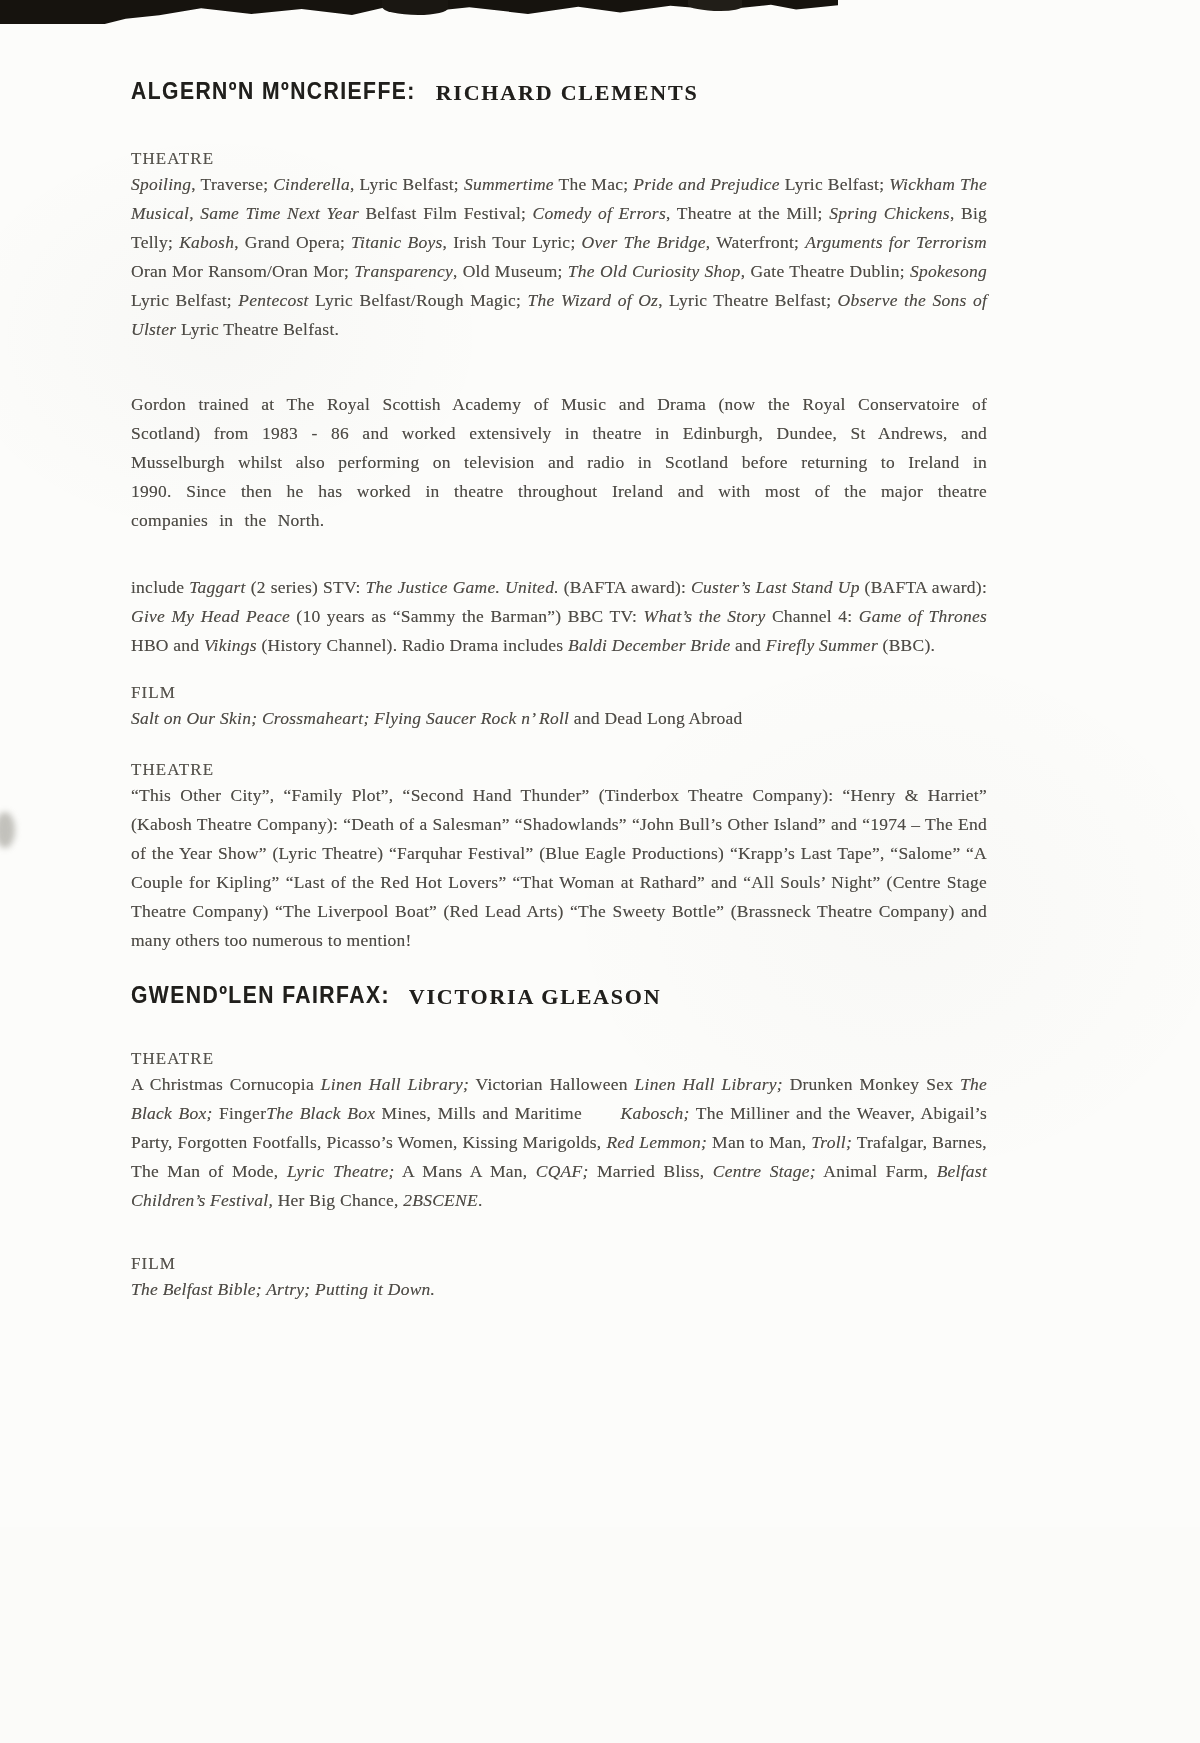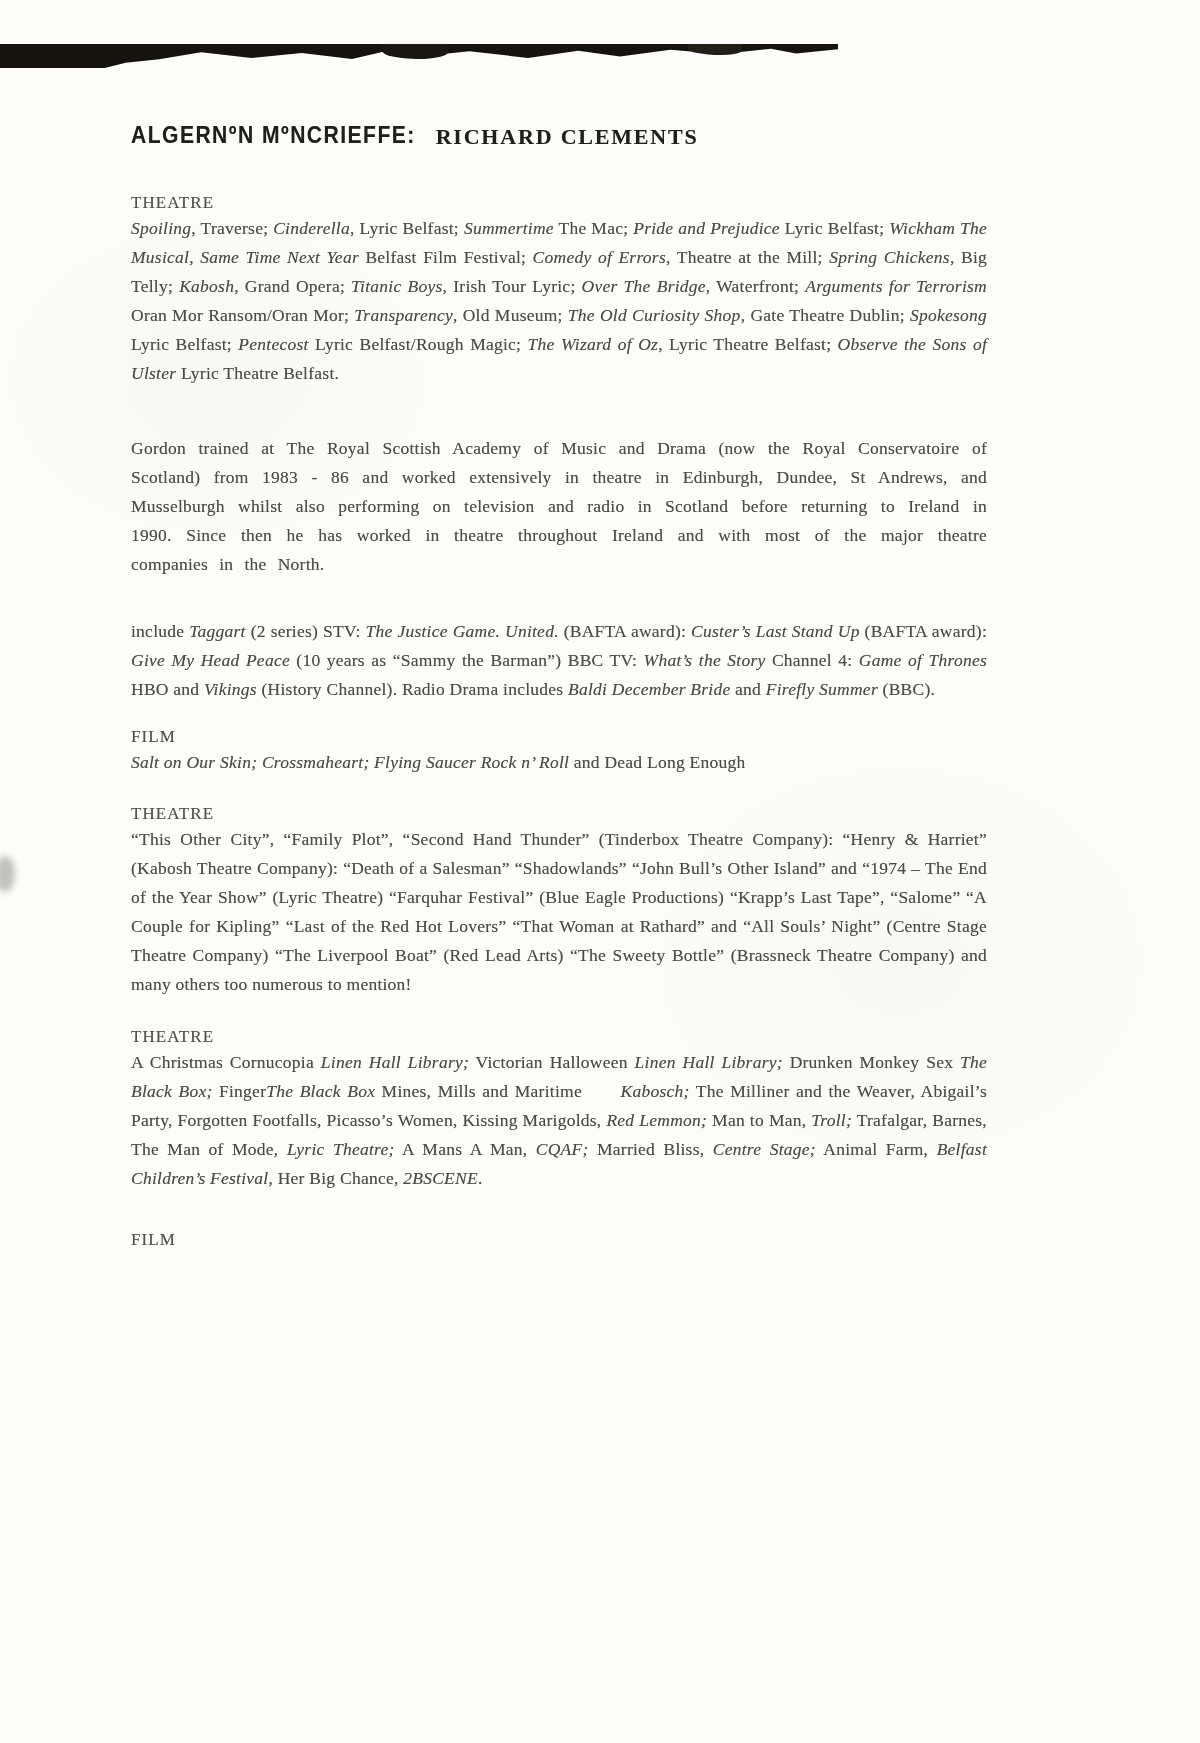--- a/index.html
+++ b/index.html
@@ -6,21 +6,20 @@
   .page {
     position: relative;
     width: 1200px;
     height: 1527px;
     background:
       radial-gradient(ellipse 400px 300px at 18% 22%, rgba(60,58,52,0.025), transparent 70%),
       radial-gradient(ellipse 500px 400px at 75% 60%, rgba(60,58,52,0.02), transparent 70%),
       #fcfcfa;
     overflow: hidden;
     font-family: "Liberation Serif", "DejaVu Serif", serif;
-    margin-top: 44px;
   }
   .content {
     position: absolute;
     left: 131px;
     top: 0;
     width: 856px;
     text-shadow: 0 0 0.6px rgba(95,92,86,0.55);
   }
   
   .content > *:nth-child(1)  { margin-top: 78px; }
@@ -124,29 +123,31 @@
       <section class="block credits">
       </section>
       <section class="block bio">
         <p class="credits-text"><span>Gordon trained at The Royal Scottish Academy of Music and Drama (now the Royal Conservatoire of Scotland) from 1983 - 86 and worked extensively in theatre in Edinburgh, Dundee, St Andrews, and Musselburgh whilst also performing on television and radio in Scotland before returning to Ireland in 1990. Since then he has worked in theatre throughout Ireland and with most of the major theatre companies in the North.</span></p>
       </section>
       <section class="block credits">
         <p class="credits-text"><span>include </span><i>Taggart</i><span> (2 series) STV:  </span><i>The Justice Game. United.</i><span> (BAFTA award): </span><i>Custer’s Last Stand Up</i><span> (BAFTA award): </span><i>Give My Head Peace</i><span> (10 years as “Sammy the Barman”) BBC TV: </span><i>What’s the Story</i><span> Channel 4: </span><i>Game of Thrones</i><span> HBO and </span><i>Vikings</i><span> (History Channel). Radio Drama includes </span><i>Baldi December Bride</i><span> and </span><i>Firefly Summer</i><span> (BBC).</span></p>
       </section>
       <section class="block credits">
         <div class="sec-heading">FILM</div>
-        <p class="credits-text"><i>Salt on Our Skin; Crossmaheart; Flying Saucer Rock n’ Roll</i><span> and Dead Long Enough</span></p>
+        <p class="credits-text"><i>Salt on Our Skin; Crossmaheart; Flying Saucer Rock n’ Roll</i><span> and Dead Long Abroad</span></p>
       </section>
       <section class="block credits">
         <div class="sec-heading">THEATRE</div>
         <p class="credits-text"><span>“This Other City”, “Family Plot”, “Second Hand Thunder” (Tinderbox Theatre Company): “Henry &amp; Harriet” (Kabosh Theatre Company): “Death of a Salesman” “Shadowlands” “John Bull’s Other Island” and “1974 – The End of the Year Show” (Lyric Theatre) “Farquhar Festival” (Blue Eagle Productions) “Krapp’s Last Tape”, “Salome” “A Couple for Kipling” “Last of the Red Hot Lovers” “That Woman at Rathard” and “All Souls’ Night” (Centre Stage Theatre Company) “The Liverpool Boat” (Red Lead Arts) “The Sweety Bottle” (Brassneck Theatre Company) and many others too numerous to mention!</span></p>
       </section>
+      <h2 class="cast"><span class="cast-character">GWENDºLEN FAIRFAX:</span><span class="cast-actor">VICTORIA GLEASON</span></h2>
       <section class="block credits">
         <div class="sec-heading">THEATRE</div>
         <p class="credits-text"><span>A Christmas Cornucopia </span><i>Linen Hall Library;</i><span> Victorian Halloween </span><i>Linen Hall Library;</i><span> Drunken Monkey Sex </span><i>The Black Box;</i><span> Finger</span><i>The Black Box</i><span> Mines, Mills and Maritime&nbsp;&nbsp;&nbsp;&nbsp;&nbsp; </span><i>Kabosch;</i><span> The Milliner and the Weaver, Abigail’s Party, Forgotten Footfalls, Picasso’s Women, Kissing Marigolds, </span><i>Red Lemmon;</i><span> Man to Man, </span><i>Troll;</i><span> Trafalgar, Barnes, The Man of Mode, </span><i>Lyric Theatre;</i><span> A Mans A Man, </span><i>CQAF;</i><span> Married Bliss, </span><i>Centre Stage;</i><span> Animal Farm, </span><i>Belfast Children’s Festival,</i><span> Her Big Chance, </span><i>2BSCENE</i><span>.</span></p>
       </section>
       <section class="block credits">
         <div class="sec-heading">FILM</div>
+        <p class="credits-text"><i>The Belfast Bible; Artry; Putting it Down.</i></p>
       </section>
     </main>
 
   <div class="page-number">3</div>
 </div>
 
 </body></html>

